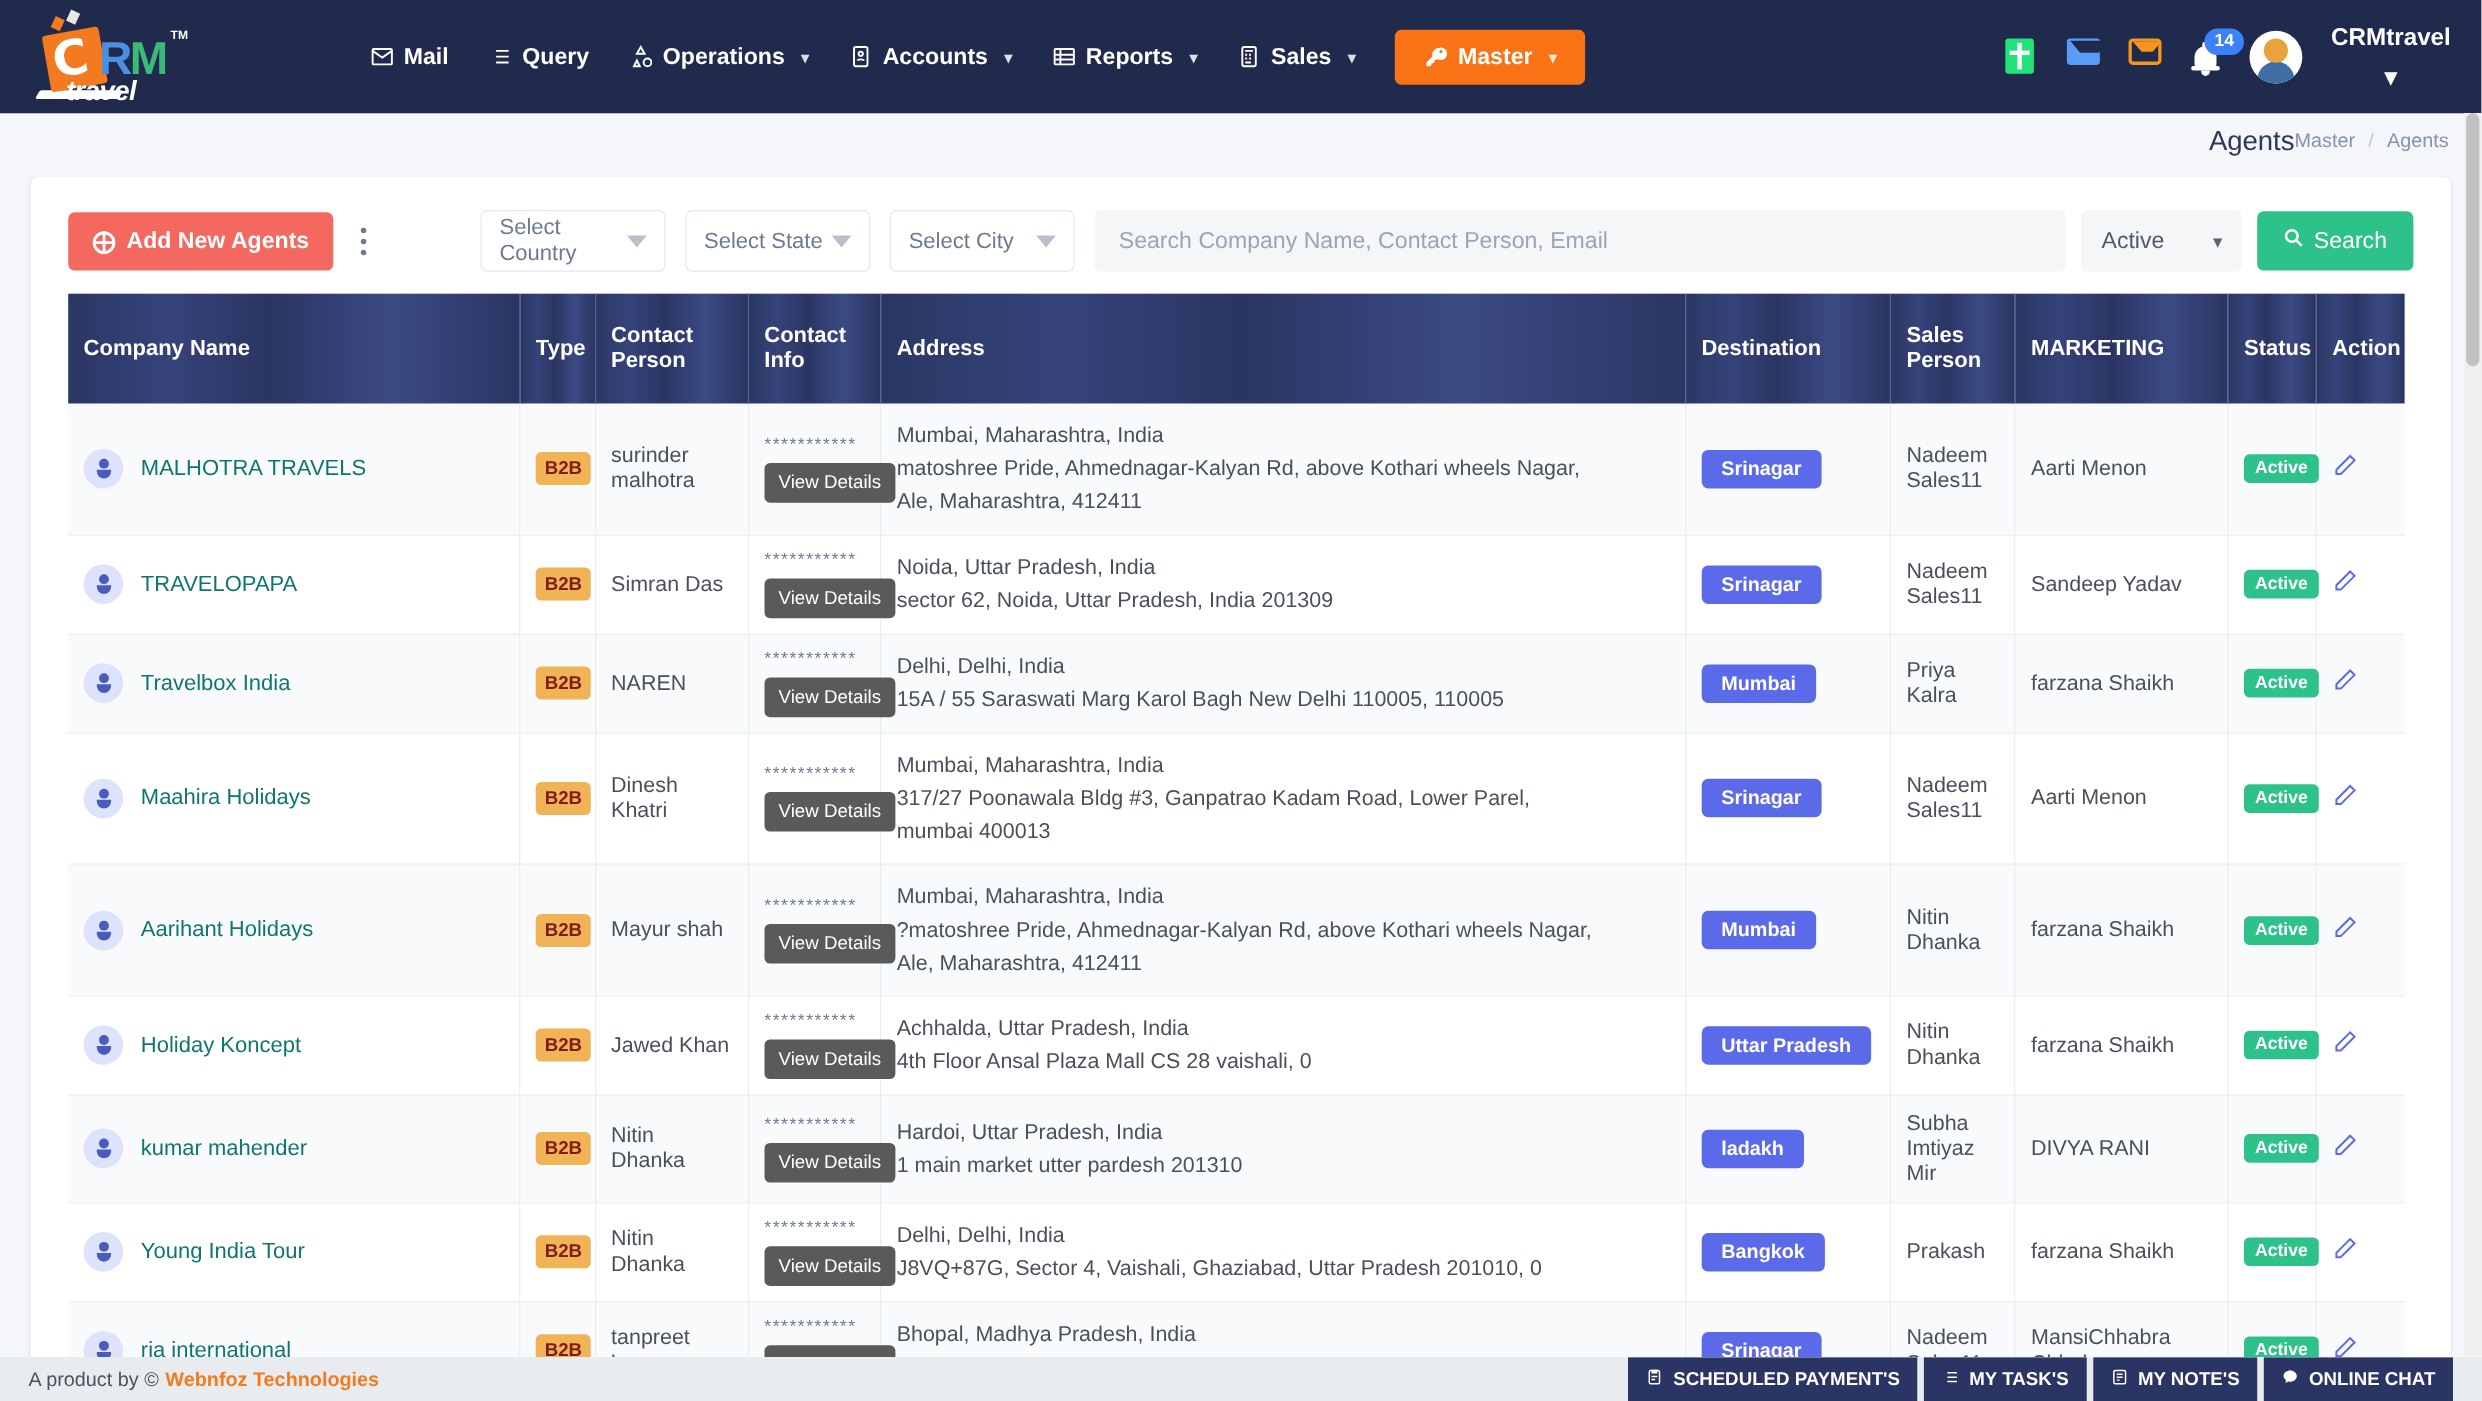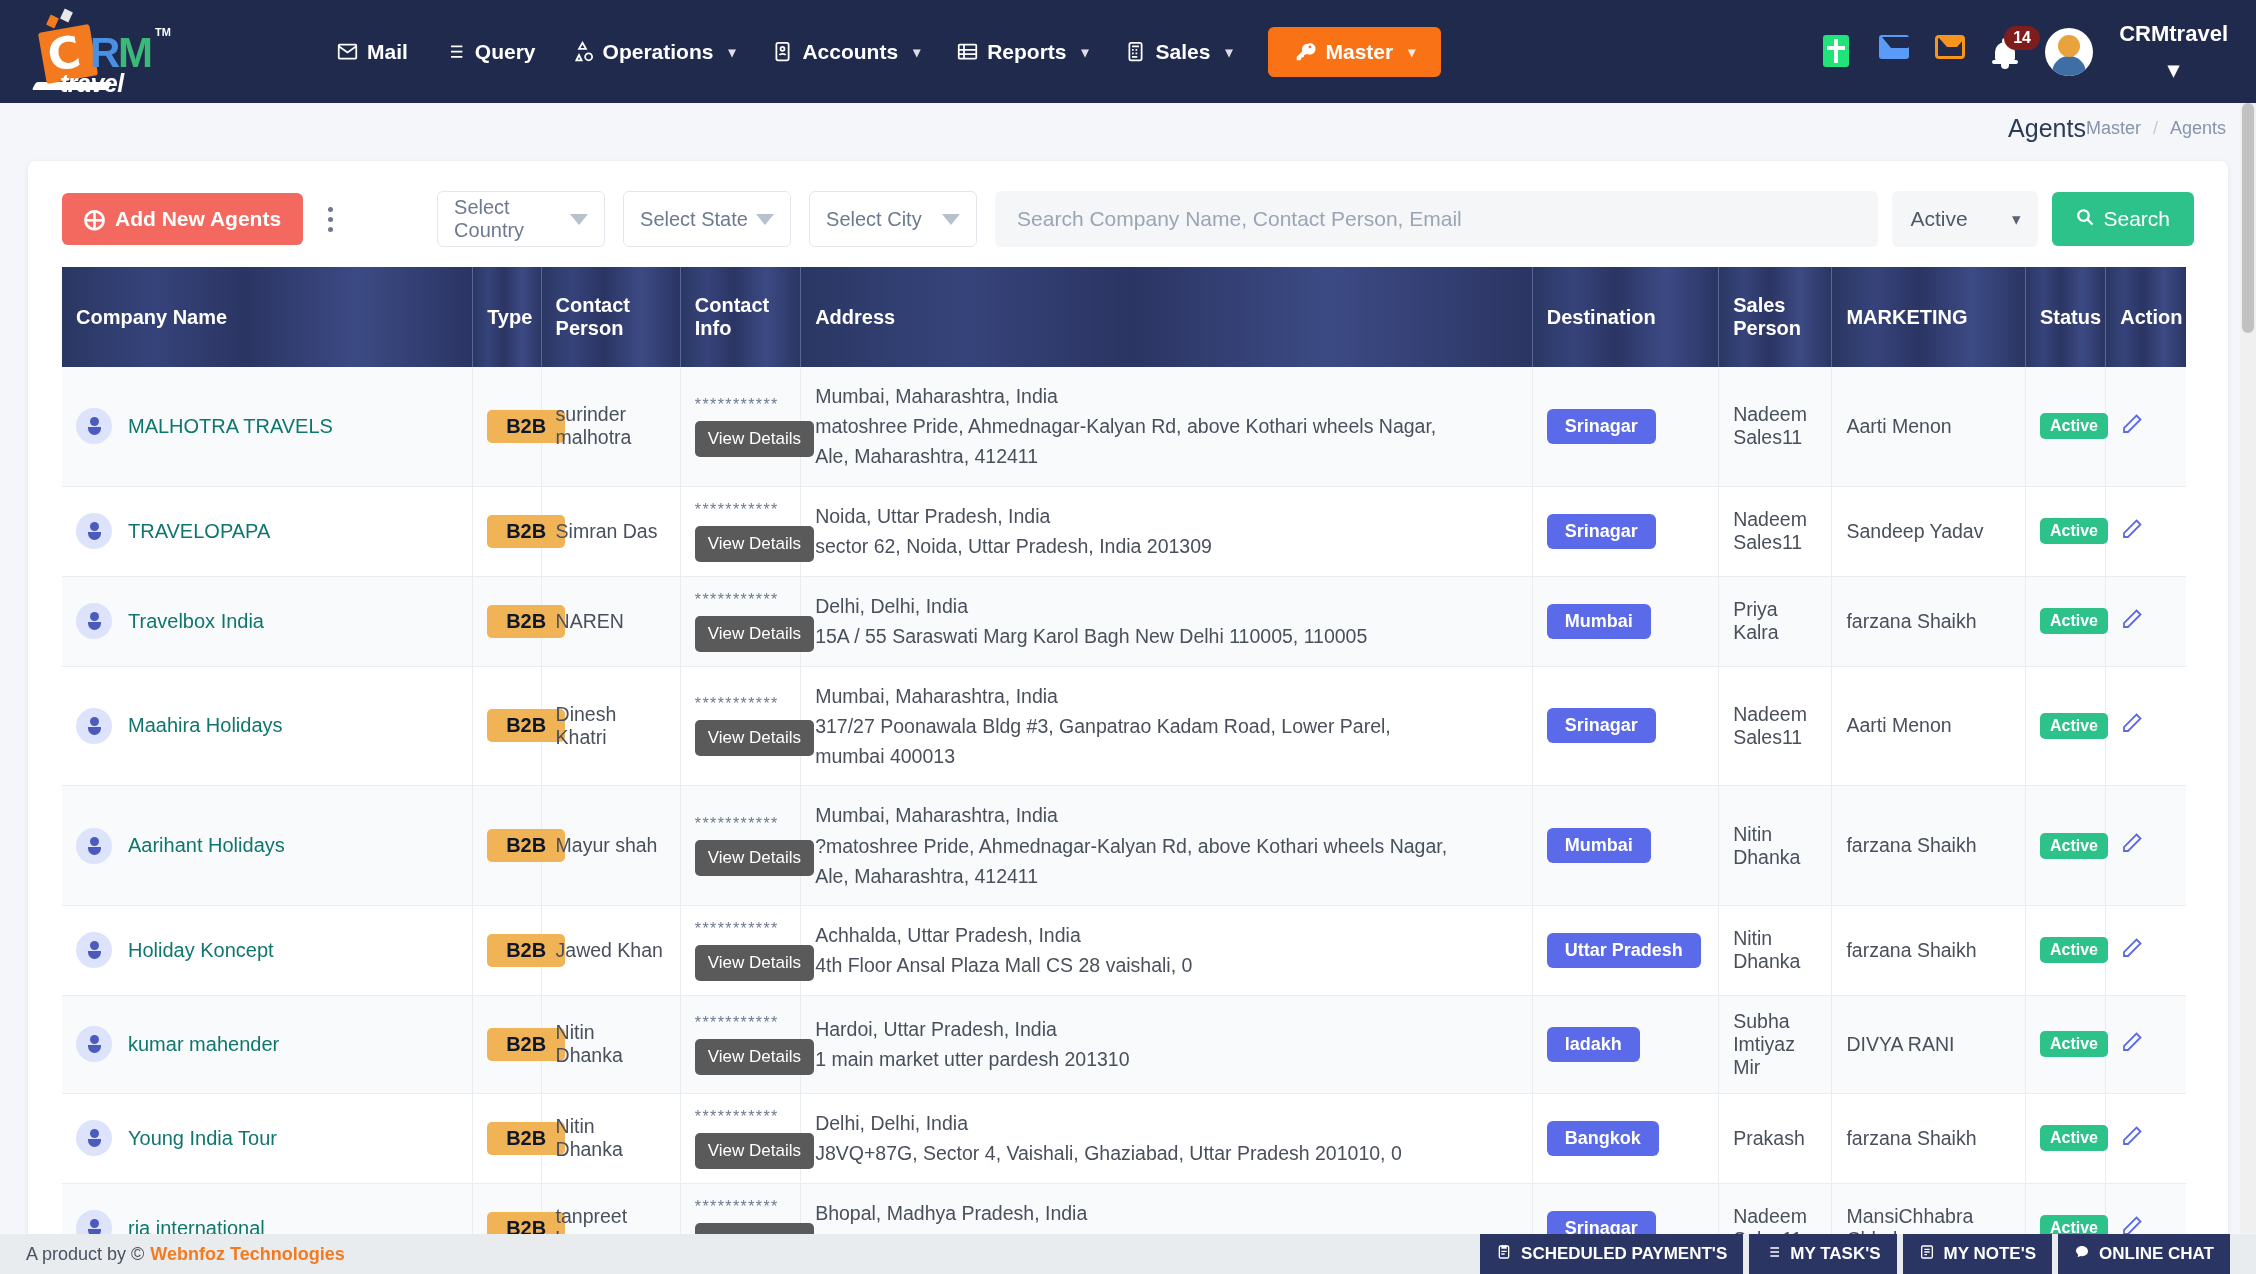--- a/index.html
+++ b/index.html
@@ -79,21 +79,21 @@
   .icon-mail-blue::after{content:"";position:absolute;left:3px;top:2px;width:17px;height:12px;border-left:9px solid transparent;border-right:9px solid transparent;border-top:11px solid #1f2a4d;}
   .icon-mail-orange{width:30px;height:24px;border:3px solid #f7941e;border-radius:4px;position:relative;background:transparent;}
   .icon-mail-orange::after{content:"";position:absolute;left:1px;top:0;width:10px;height:8px;border-left:8px solid transparent;border-right:8px solid transparent;border-top:9px solid #f7941e;}
   .bell { position: relative; width: 28px; height: 34px; cursor: pointer; }
   .bell-body{position:absolute;left:4px;top:7px;width:20px;height:19px;background:#fff;border-radius:10px 10px 3px 3px;}
   .bell-base{position:absolute;left:1px;top:25px;width:26px;height:4px;background:#fff;border-radius:2px;}
   .bell-clap{position:absolute;left:10px;top:29px;width:8px;height:5px;background:#fff;border-radius:0 0 5px 5px;}
   .bell-top{position:absolute;left:11px;top:3px;width:6px;height:6px;background:#fff;border-radius:50%;}
   .badge-count {
     position: absolute; left: 13px; top: -9px;
-    background: #7f1d1d; color: #fff; border-radius: 13px;
+    background: #3b82f6; color: #fff; border-radius: 13px;
     font-size: 16px; font-weight: 700; padding: 3px 9px; line-height: 1.15;
   }
   .avatar {
     width: 48px; height: 48px; border-radius: 50%; background: #fff;
     display:flex;align-items:flex-end;justify-content:center;overflow:hidden;
   }
   .av-head{width:22px;height:22px;border-radius:50%;background:#e8a33d;position:absolute;top:7px;}
   .av-body{width:34px;height:20px;border-radius:17px 17px 0 0;background:#3f6ea5;}
   .avatar-wrap{position:relative;display:flex;align-items:center;justify-content:center;width:48px;height:48px;}
   .username { color: #fff; font-size: 22px; font-weight: 600; display:flex; align-items:center; gap:10px; cursor:pointer;flex-direction:column;}
@@ -182,22 +182,22 @@
   .avatar-sm {
     width: 36px; height: 36px; border-radius: 50%; background: #dde3fb;
     display:flex; align-items:center; justify-content:center; flex:0 0 36px;
     position: relative;
   }
   .avatar-sm .h { width:9px;height:9px;border-radius:50%;background:#4a5bbd;position:absolute;top:9px;}
   .avatar-sm .b { width:13px;height:8px;border-radius:0 0 7px 7px;background:#4a5bbd;position:absolute;top:19px;}
   .company-link { color: #0f766e; font-size: 20px; cursor: pointer; }
 
   .badge-b2b {
-    background: #f0b355; color: #0f172a; font-size: 20px; font-weight: 700;
-    padding: 5px 19px; border-radius: 5px; display:inline-block;
+    background: #f0b355; color: #7f1d1d; font-size: 17px; font-weight: 700;
+    padding: 5px 8px; border-radius: 5px; display:inline-block;
   }
   .stars { color: #6b7a90; font-size: 16px; letter-spacing: 1.4px; display:block; margin-bottom: 7px;}
   .btn-view {
     background: #5a5a5a; color: #fff; border: none; border-radius: 5px;
     font-size: 17px; padding: 8px 13px; cursor: pointer; white-space: nowrap;
   }
   .addr-line { display:block; line-height: 1.55; }
   .badge-dest {
     background: #5b6ae8; color: #fff; font-size: 18px; font-weight: 700;
     padding: 7px 18px; border-radius: 6px; display:inline-block; text-align:center;

